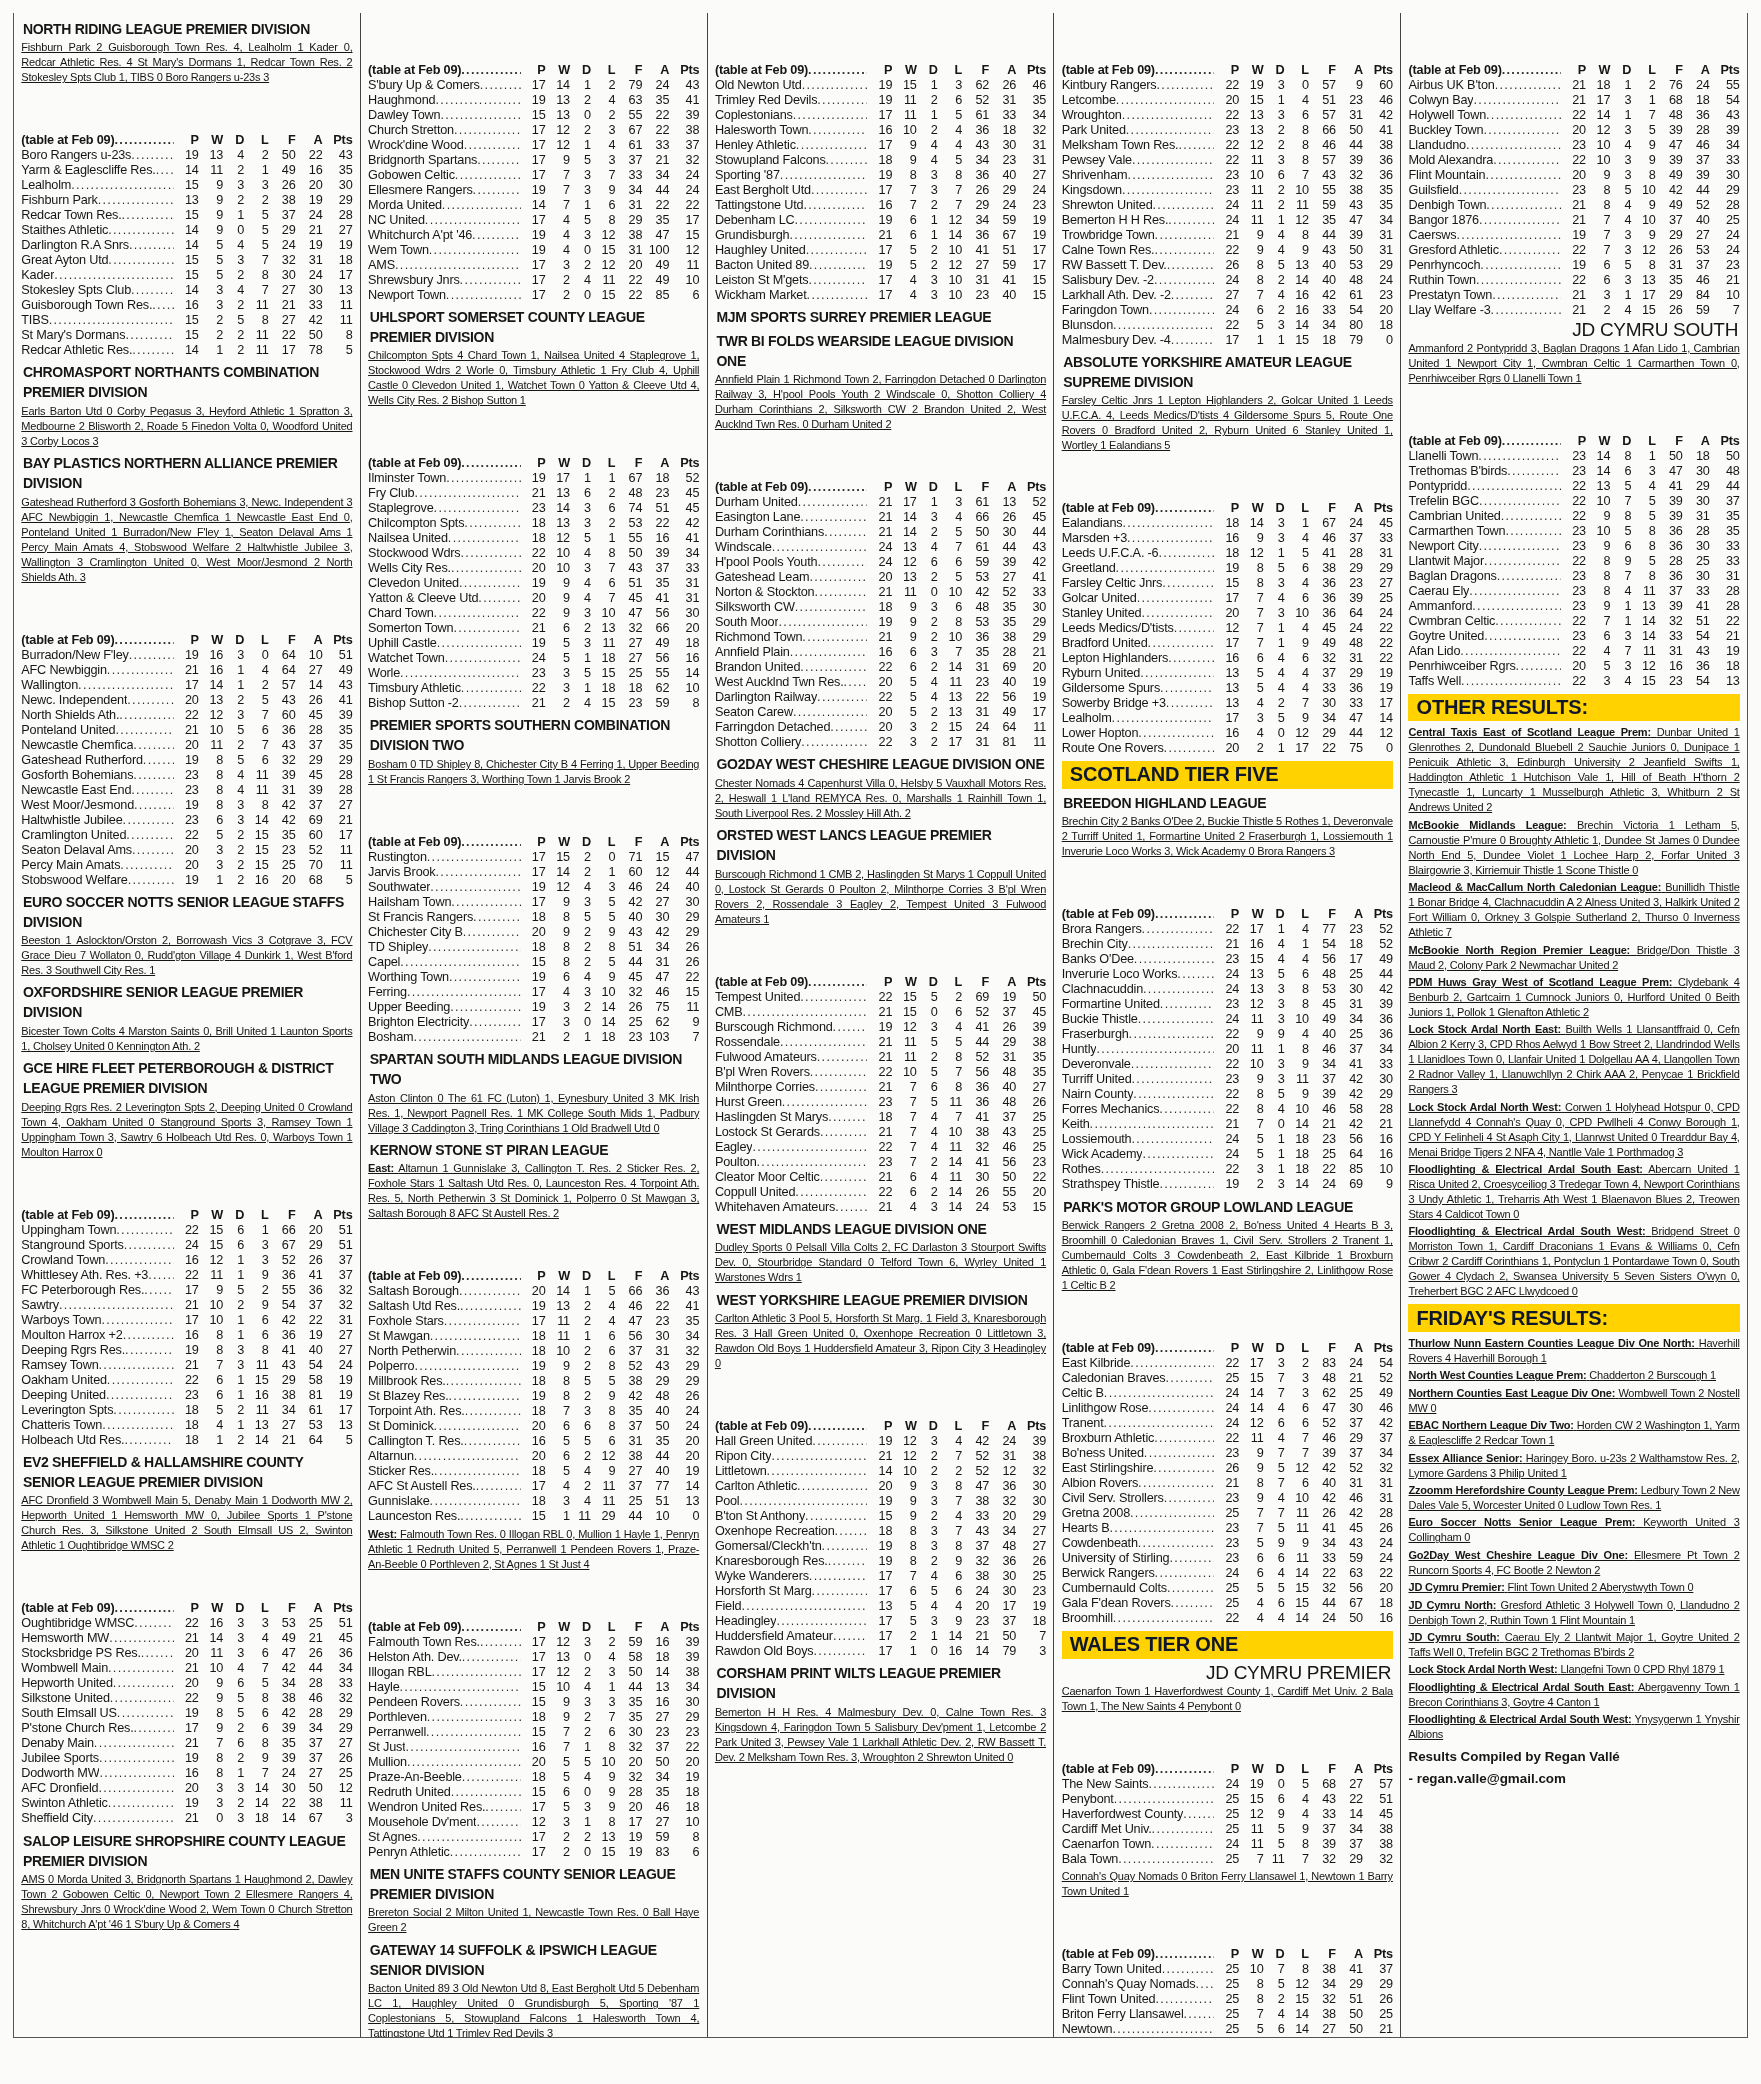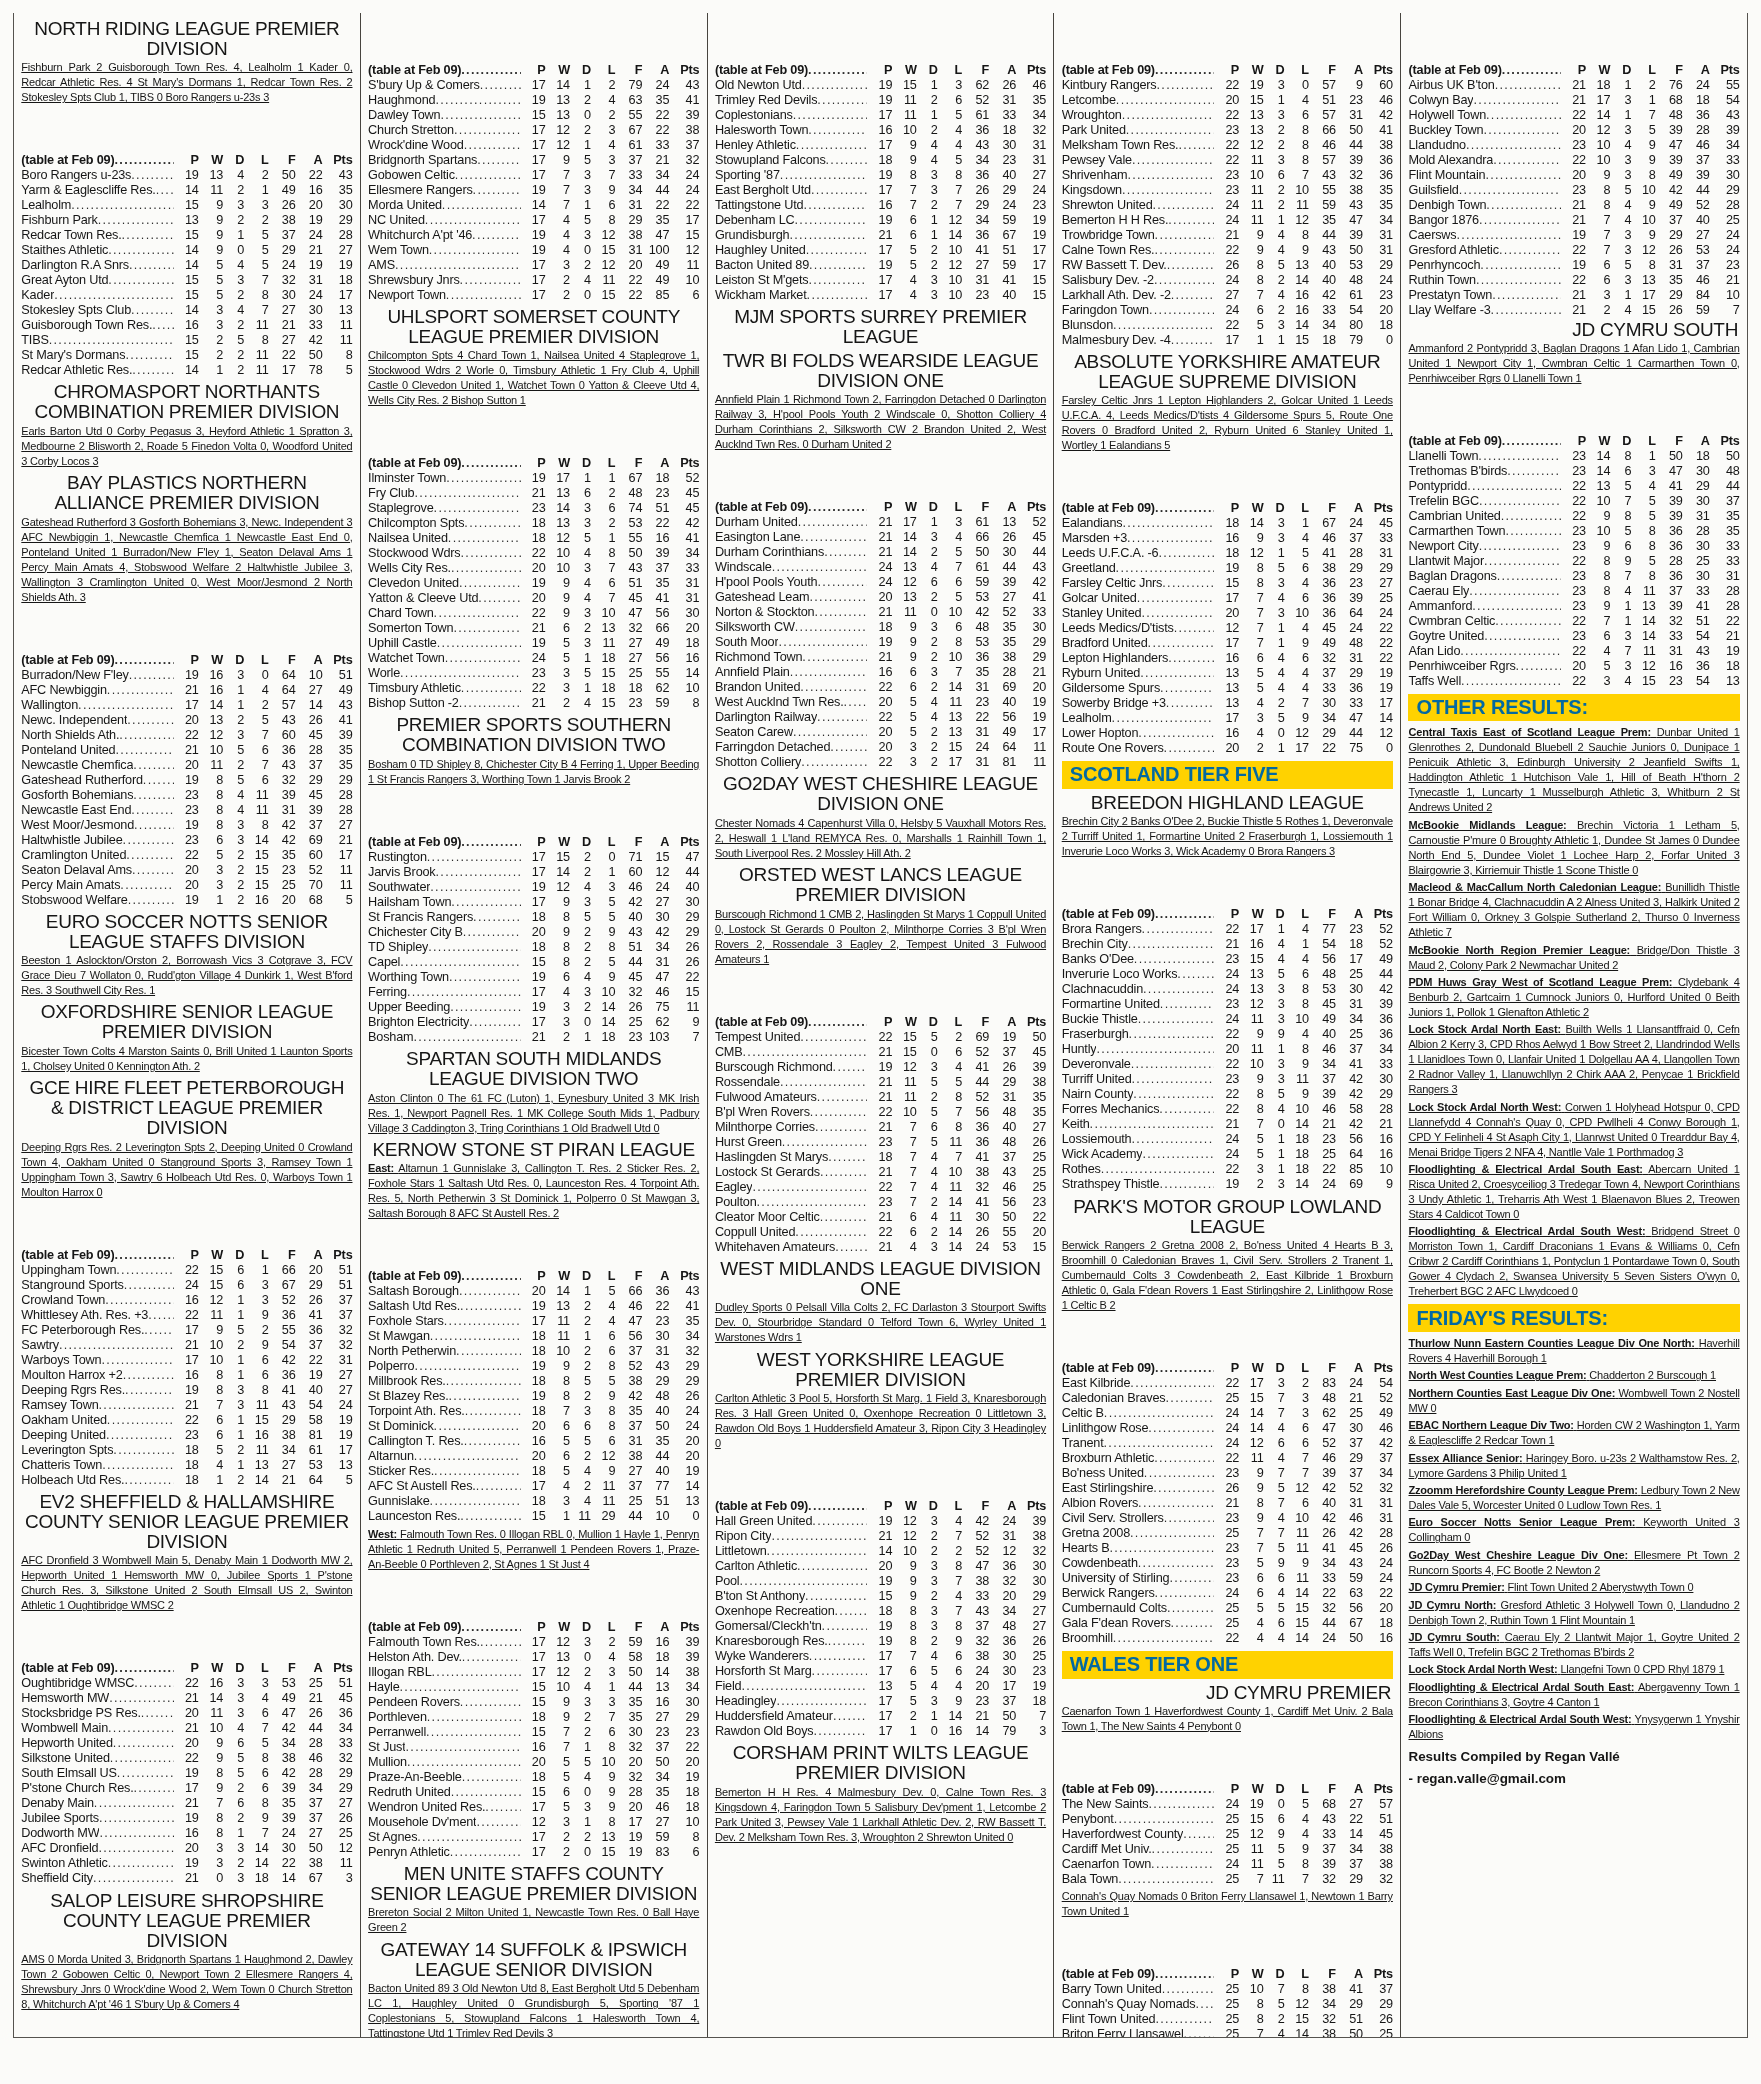--- a/index.html
+++ b/index.html
@@ -4,29 +4,29 @@
 <style>
   html,body{margin:0;padding:0;background:#e9e9e7;}
   .page{width:1761px;height:2084px;background:#fbfbf9;box-sizing:border-box;
         padding:13px 13px 0 13px;font-family:"Liberation Sans","DejaVu Sans",sans-serif;
         color:#161616;position:relative;overflow:hidden;}
   .sheet{display:flex;height:2024px;border-left:1.6px solid #55534f;border-right:1.6px solid #55534f;
          border-bottom:1.6px solid #55534f;overflow:hidden;background:#fbfbf9;}
   .colw{flex:1 1 0;min-width:0;padding:1.6px 7.3px 0 7.3px;overflow:hidden;}
   .colw + .colw{border-left:0.8px solid #47443f;}
 
-  .hd{font-weight:400;text-align:center;font-size:19px;line-height:20px;
+  .hd{font-weight:700;font-size:14px;line-height:20px;
       letter-spacing:-0.3px;margin:4.1px 1.6px 1.6px 1.6px;}
   .sub{font-weight:400;text-align:right;font-size:19px;line-height:20px;
       letter-spacing:-0.3px;margin:2.4px 1.6px 0.8px 1.6px;}
   .res{font-size:11px;line-height:15px;margin:0 0 2.4px 0;text-align:justify;
        letter-spacing:-0.2px;text-decoration:underline;}
   .lead{font-weight:bold;}
   .banner{background:var(--banner,#ffd200);font-weight:800;font-size:20px;line-height:21px;
-          padding:3.3px 8.1px;margin:4.9px 0 4.1px 0;letter-spacing:-0.2px;color:#0369a1;}
+          padding:3.3px 8.1px;margin:4.9px 0 4.1px 0;letter-spacing:-0.2px;color:#0f172a;}
   .tbl{margin:0 0 2.4px 0;}
   .trow{display:flex;align-items:baseline;line-height:15px;font-size:12.7px;letter-spacing:-0.2px;}
   .thead{font-weight:bold;margin-top:48px;}
   .tname{flex:0 1 auto;overflow:hidden;white-space:nowrap;}
   .dots{flex:1 1 3.3px;overflow:hidden;white-space:nowrap;letter-spacing:1.3px;opacity:.9;}
   .n{flex:0 0 24.4px;text-align:right;white-space:nowrap;}
   .nP{flex-basis:25px}.nW{flex-basis:24.4px}.nD{flex-basis:21px}.nL{flex-basis:24.4px}
   .nF{flex-basis:27px}.nA{flex-basis:27px}.nPts{flex-basis:30px}
   .foot{font-weight:bold;font-size:13.4px;line-height:16px;margin:6.5px 0 0 0;}
 </style>

